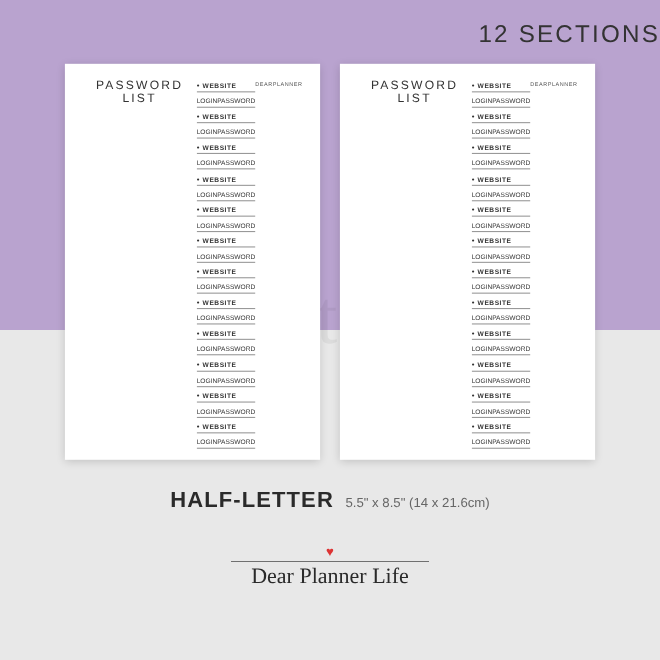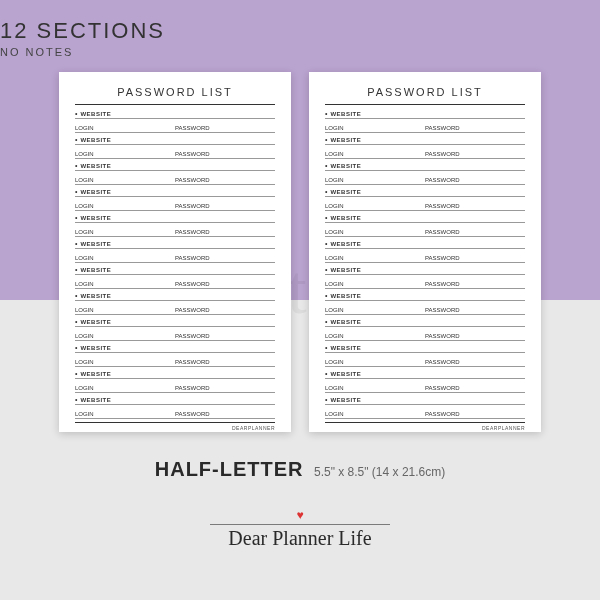--- a/index.html
+++ b/index.html
@@ -17,21 +17,21 @@
     height: 300px;
     background: #b9a3cf;
   }
   .bg-bottom {
     position: absolute;
     top: 300px; left: 0; right: 0; bottom: 0;
     background: #e8e8e8;
   }
   .header {
     position: relative;
-    text-align: left;
+    text-align: right;
     padding-top: 18px;
     color: #3a3a3a;
   }
   .title {
     font-size: 22px;
     font-weight: 300;
     letter-spacing: 2px;
     color: #333;
   }
   .subtitle {
@@ -47,21 +47,21 @@
     gap: 18px;
     margin-top: 14px;
   }
   .page {
     width: 232px;
     height: 360px;
     background: #fff;
     box-shadow: 0 2px 8px rgba(0,0,0,0.18);
     padding: 14px 16px 10px 16px;
     display: flex;
-    flex-direction: column;
+    flex-direction: row;
   }
   .page-title {
     text-align: center;
     font-size: 11px;
     letter-spacing: 2px;
     color: #333;
     margin-bottom: 6px;
   }
   .rule {
     border: none;
@@ -168,21 +168,20 @@
   }
 </style>
 </head>
 <body>
 
 <div class="bg-top"></div>
 <div class="bg-bottom"></div>
 
 <div class="header">
   <div class="title">12 SECTIONS</div>
-  <div class="subtitle">NO NOTES</div>
 </div>
 
 <div class="watermark">printable</div>
 
 <div class="pages">
 
   <div class="page">
     <div class="page-title">PASSWORD LIST</div>
     <hr class="rule">
     <div class="sections" id="sections-left">

